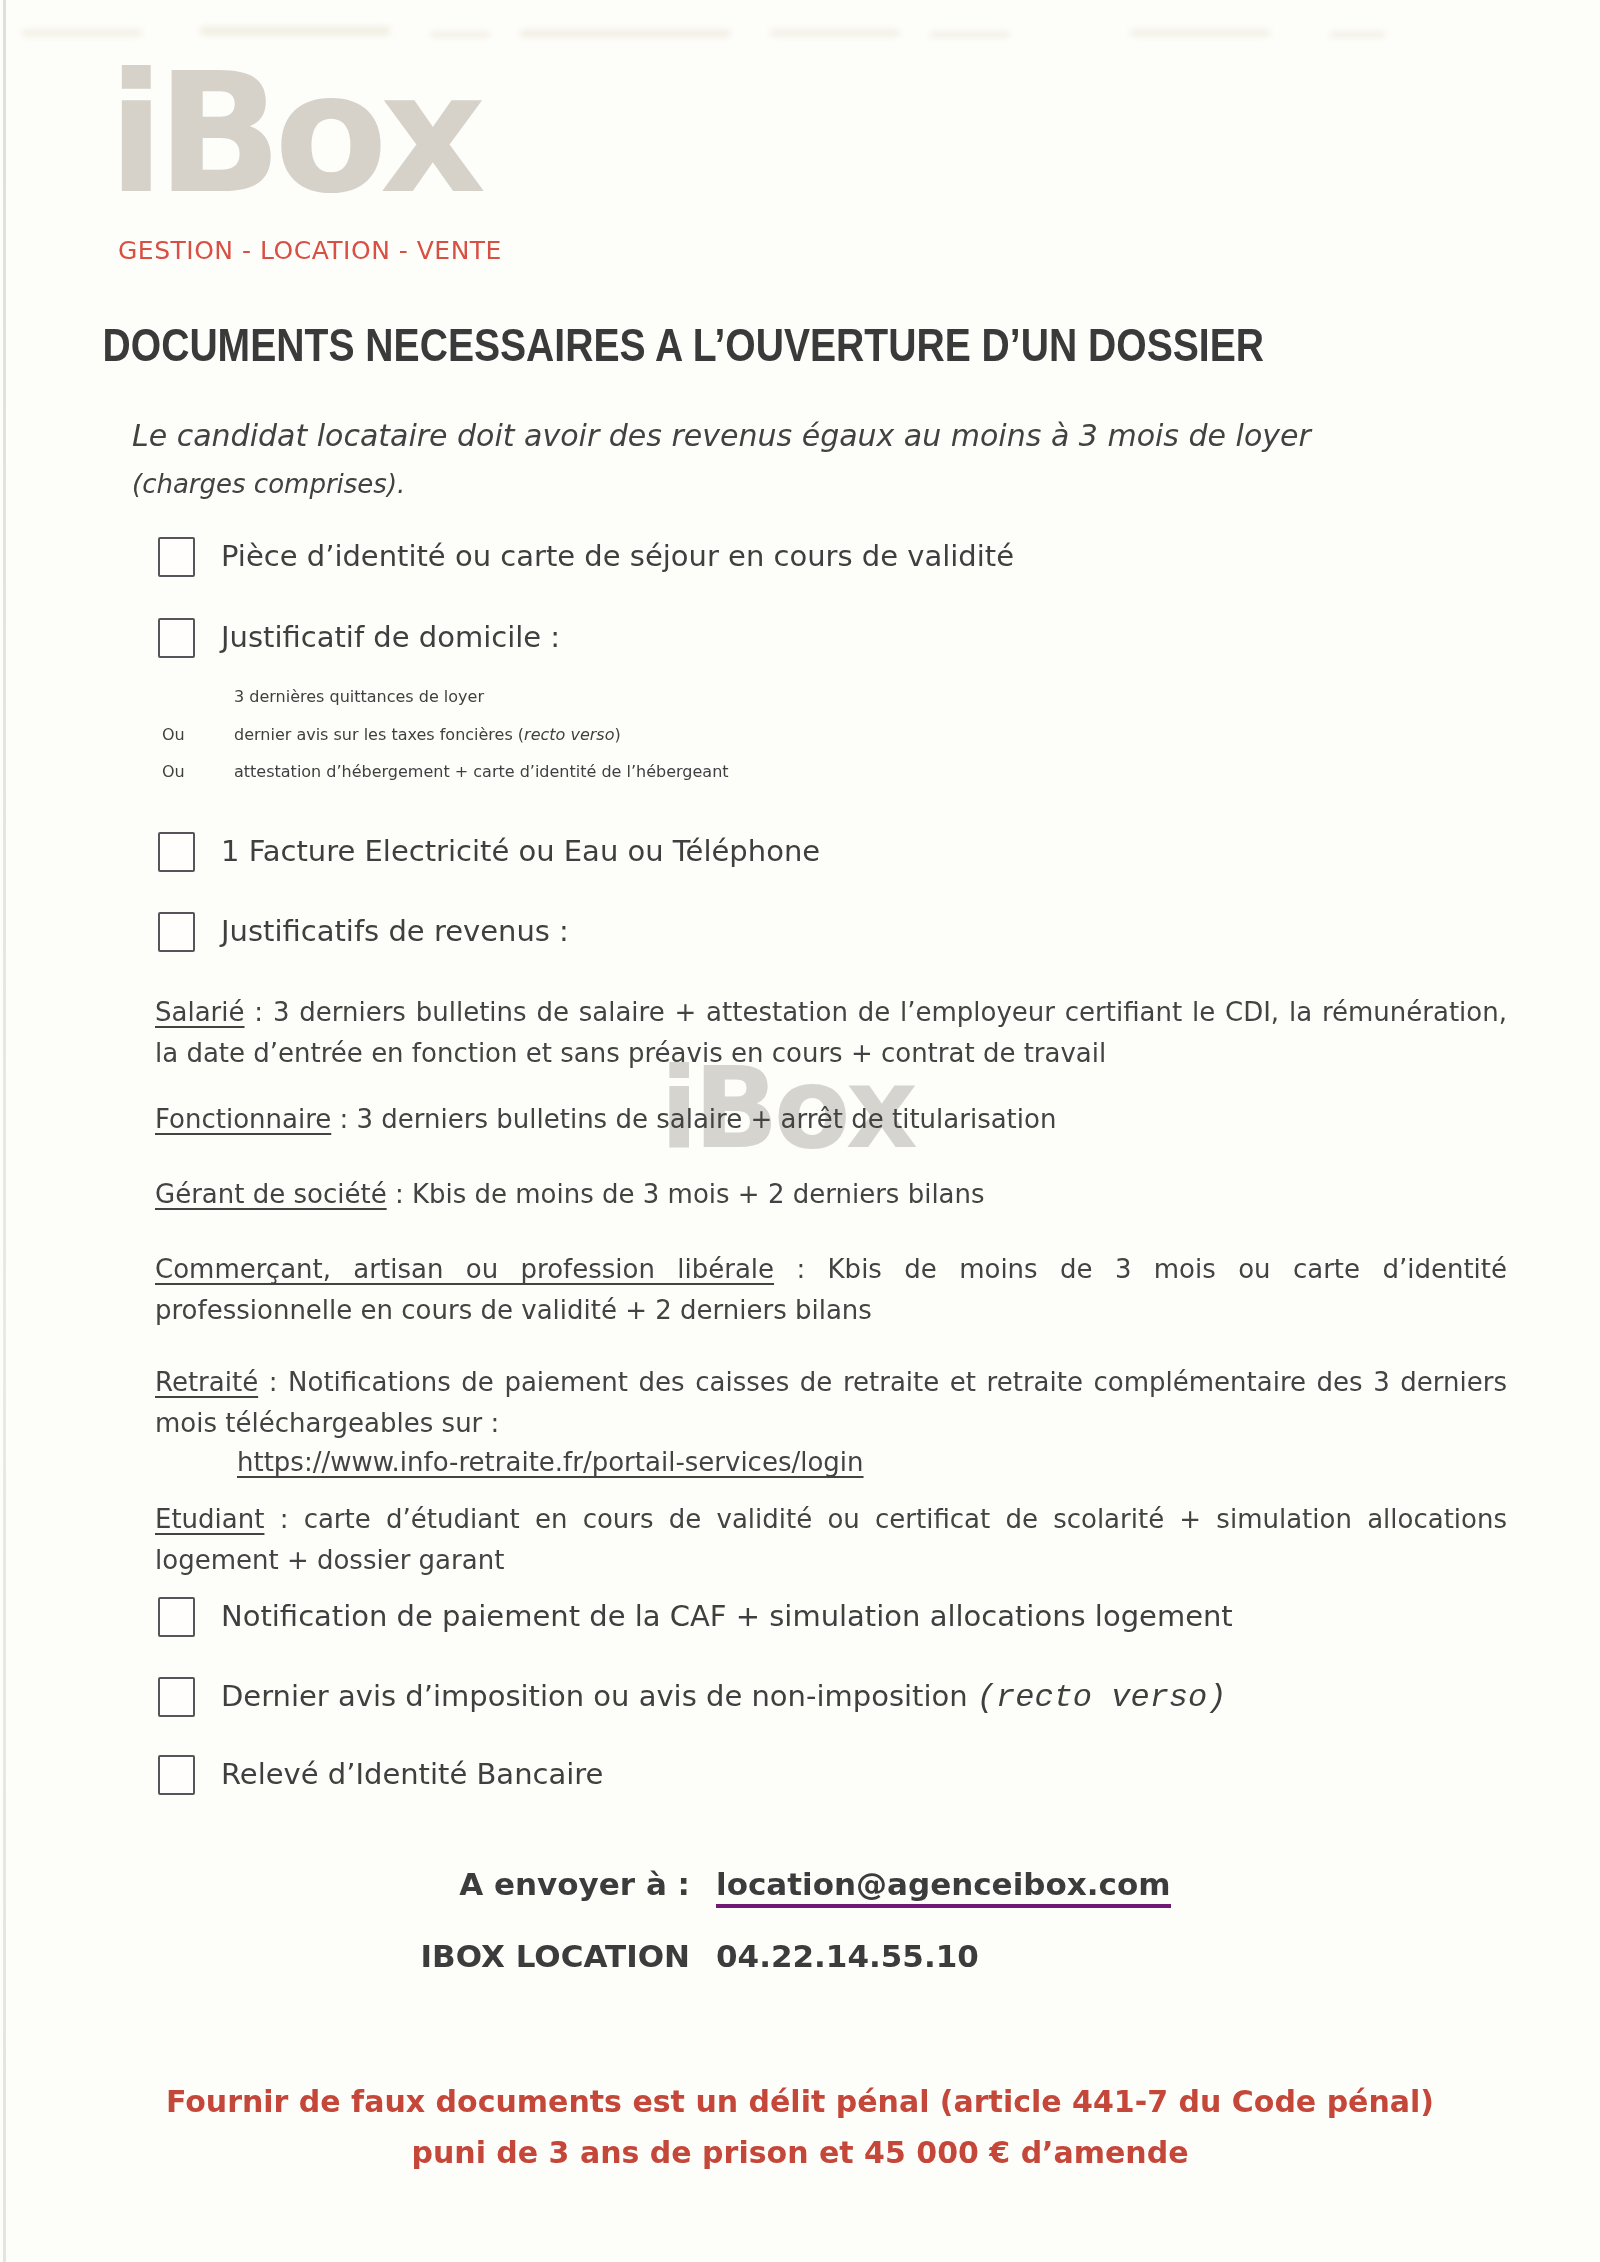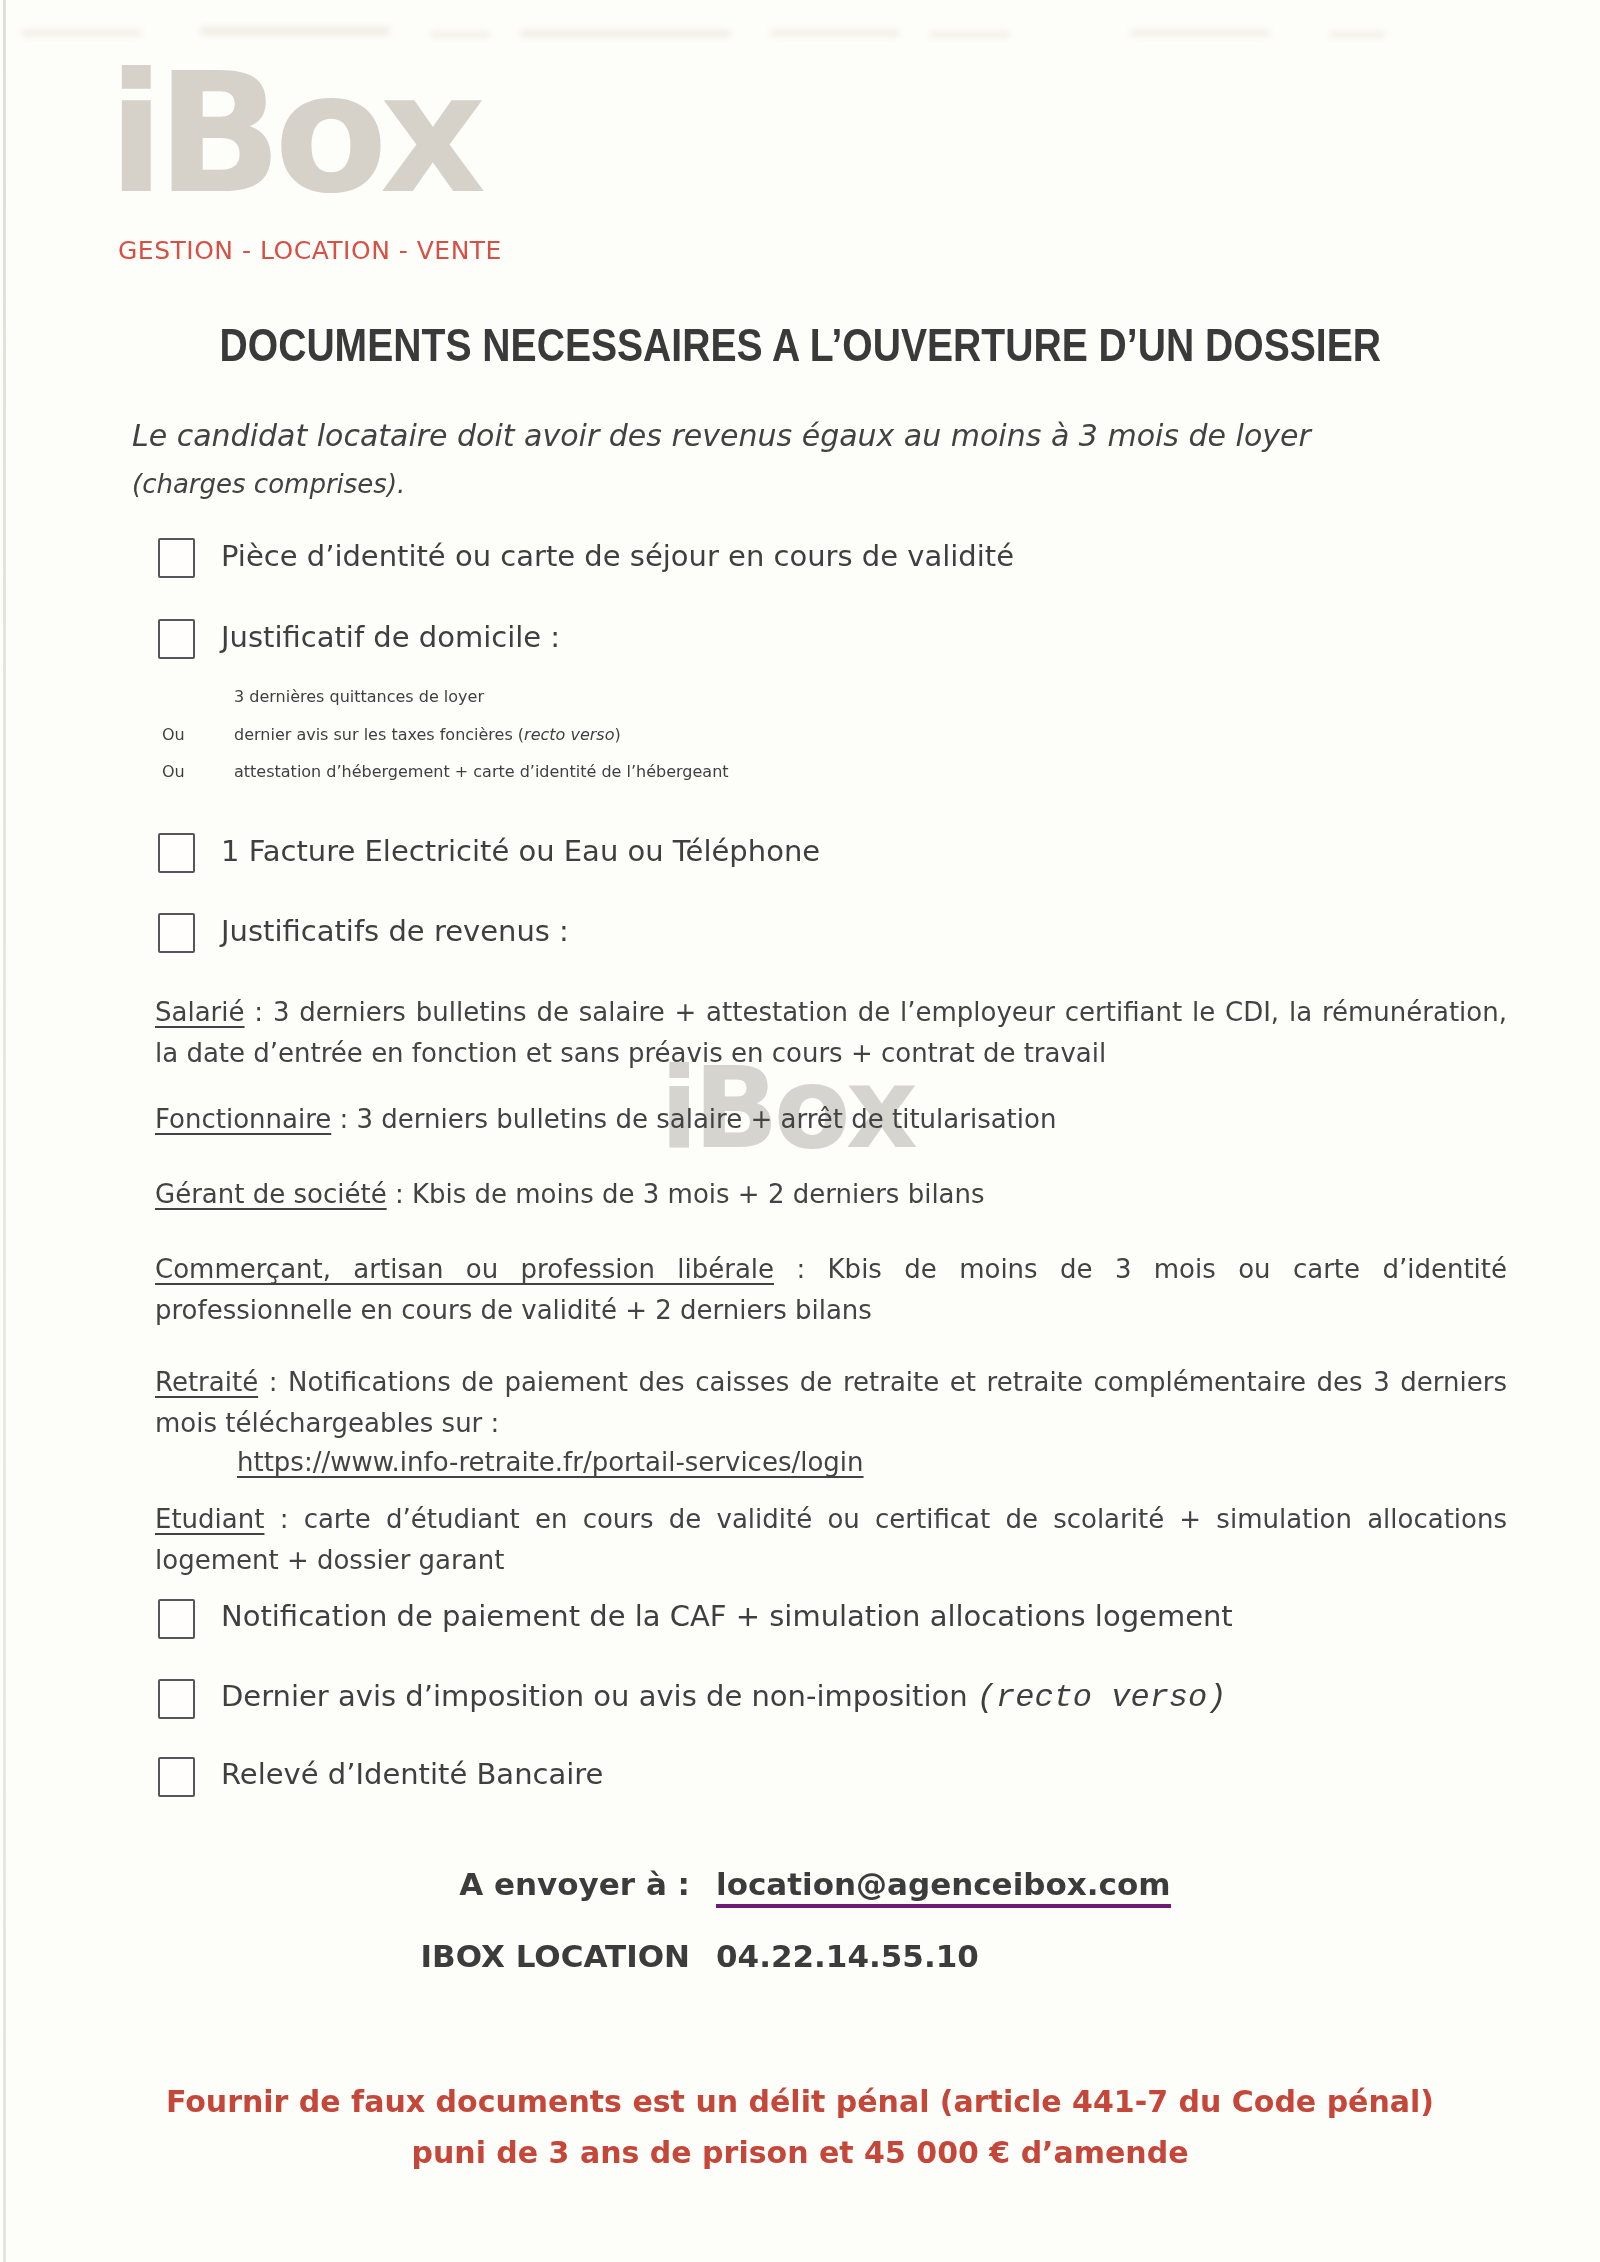--- a/index.html
+++ b/index.html
@@ -38,30 +38,30 @@
 
   
   .watermark {
     position: absolute; left: 660px; top: 1052px;
     font-size: 112px; font-weight: bold; letter-spacing: -5px;
     color: #d6d4cf; line-height: 1;
   }
 
   .title {
     position: absolute; left: 0; top: 318px; width: 1600px;
-    text-align: center; font-weight: bold; color: #3a3a3a;
+    font-weight: bold; color: #3a3a3a;
     font-family: "Liberation Sans", sans-serif;
   }
   .title > span { display: inline-block; font-size: 46px; transform: scaleX(.85); }
 
   .intro { position: absolute; left: 132px; top: 410px; font-style: italic; color: #424242; }
   .intro-l1 { font-size: 30px; margin-top: 8px; }
   .intro-l2 { font-size: 26px; margin-top: 16px; }
 
-  .check-row { position: absolute; left: 158px; display: flex; align-items: center; }
+  .check-row { position: absolute; left: 158px; display: flex; align-items: flex-start; }
   .cbox {
     width: 33px; height: 36px; border: 2px solid #55555a; background: #fffefc;
     border-radius: 2px; flex: none; margin-top: 3px;
   }
   .clabel { margin-left: 26px; font-size: 29px; line-height: 44px; white-space: nowrap; }
   .note-sm { font-style: italic; font-size: 32px; font-family: Liberation Mono, monospace; }
 
   .options { position: absolute; left: 162px; top: 678px; font-size: 16px; line-height: 37.5px; }
   .opt-row { display: flex; }
   .opt-prefix { width: 72px; flex: none; }

